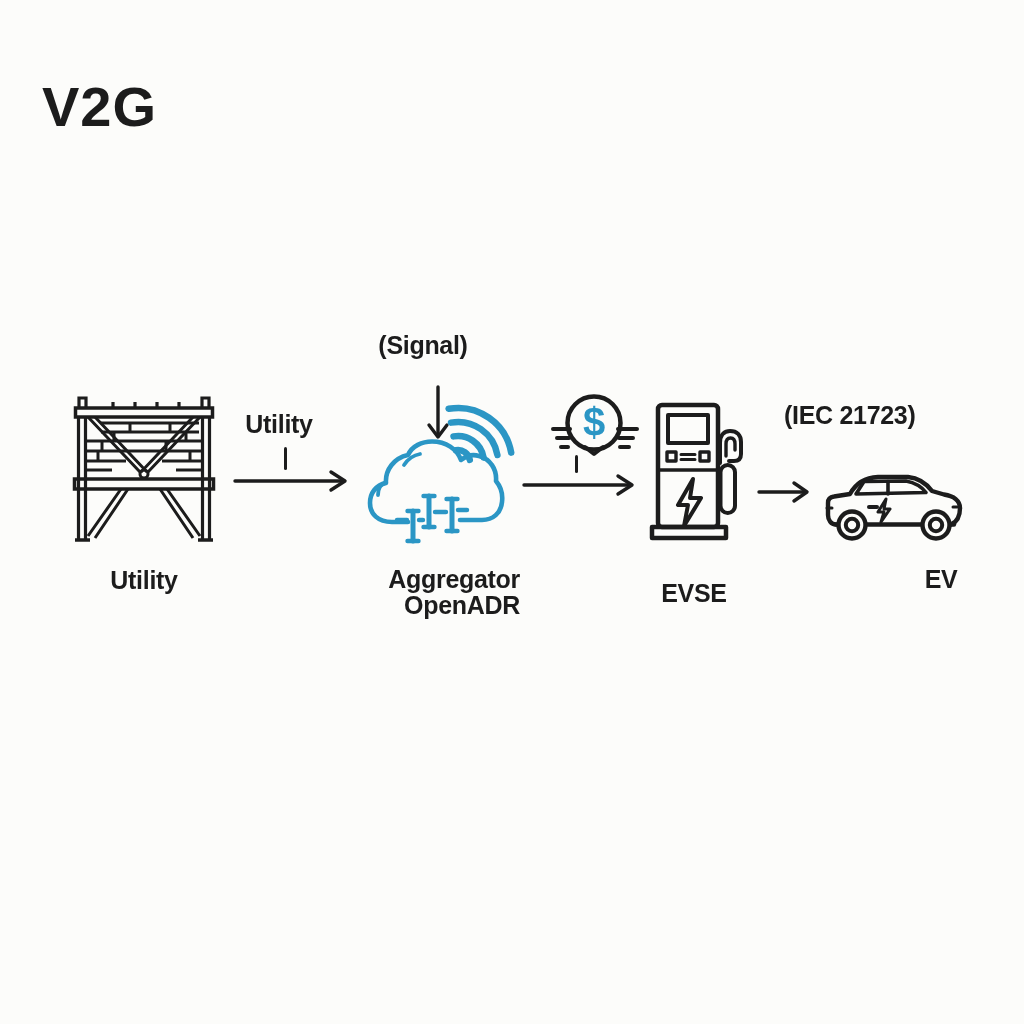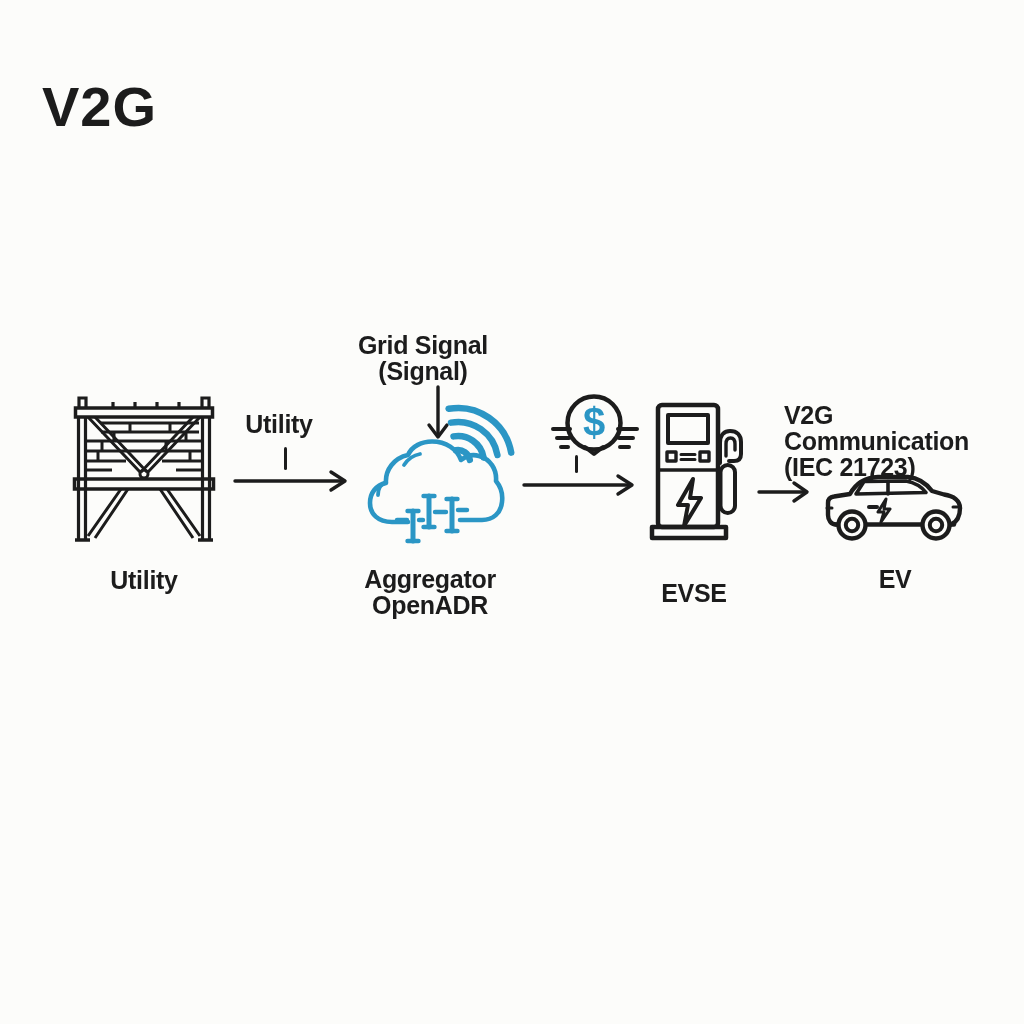--- a/index.html
+++ b/index.html
@@ -76,21 +76,20 @@
   <div class="abs label center" style="left:220px; top:411px; width:118px;">Utility</div>
   <div class="abs tick" style="left:284px; top:447px; height:23px;"></div>
   <svg class="abs" style="left:234px; top:468px;" width="122" height="26" viewBox="0 0 122 26">
     <g class="ink-stroke" stroke-width="3.4" stroke-linecap="round" stroke-linejoin="round">
       <path d="M 1 13 H 108"></path>
       <path d="M 97 4 L 111 13 L 97 22"></path>
     </g>
   </svg>
 
   <div class="abs label center" style="left:333px; top:332px; width:180px;">
-    <div>Grid Signal</div>
     <div>(Signal)</div>
   </div>
   <svg class="abs" style="left:426px; top:386px;" width="24" height="54" viewBox="0 0 24 54">
     <g class="ink-stroke" stroke-width="3.4" stroke-linecap="round" stroke-linejoin="round">
       <path d="M 12 1 V 48"></path>
       <path d="M 3 39 L 12 51 L 21 39"></path>
     </g>
   </svg>
 
   <svg class="abs" style="left:438px; top:398px;" width="80" height="70" viewBox="0 0 80 70">
@@ -124,21 +123,21 @@
 
       <path d="M 63 56 V 87"></path>
       <path stroke-width="4.4" d="M 57.5 56 H 68.5 M 57.5 87 H 68.5"></path>
 
       <path d="M 86 59 V 91"></path>
       <path stroke-width="4.4" d="M 80.5 59 H 91.5 M 80.5 91 H 91.5"></path>
 
       <path stroke-width="4.4" d="M 31 80 H 41 M 53 80 H 57 M 69 72 H 80 M 92 70 H 101"></path>
     </g>
   </svg>
-  <div class="abs label center" style="left:340px; top:566px; width:180px;">
+  <div class="abs label center" style="left:340px; top:566px; width:180px;text-align:right;">
     <div>Aggregator</div>
     <div>OpenADR</div>
   </div>
 
   <svg class="abs" style="left:552px; top:392px;" width="95" height="85" viewBox="0 0 95 85">
     <g class="ink-stroke" stroke-linecap="round">
       <circle cx="42" cy="31" r="26.5" stroke-width="4.5"></circle>
       <path stroke-width="4" d="M 1 37 H 18 M 5 46 H 17 M 9 55 H 16"></path>
       <path stroke-width="4" d="M 66 37 H 85 M 67 46 H 81 M 68 55 H 77"></path>
       <path stroke-width="4" stroke-linejoin="round" d="M 33 55 L 42 62 L 51 55"></path>
@@ -179,21 +178,20 @@
   </svg>
   <div class="abs label center" style="left:629px; top:580px; width:130px;">EVSE</div>
 
   <svg class="abs" style="left:758px; top:479px;" width="60" height="26" viewBox="0 0 60 26">
     <g class="ink-stroke" stroke-width="3.4" stroke-linecap="round" stroke-linejoin="round">
       <path d="M 1 13 H 46"></path>
       <path d="M 36 4 L 49 13 L 36 22"></path>
     </g>
   </svg>
   <div class="abs label" style="left:784px; top:402px; width:232px;">
-    <div>V2G Communication</div>
     <div>(IEC 21723)</div>
   </div>
 
   <svg class="abs" style="left:822px; top:471px;" width="148" height="73" viewBox="0 0 148 73">
     <g class="ink-stroke" stroke-linecap="round" stroke-linejoin="round">
 
       <path stroke-width="4.4" d="M 14 53.5
                C 9 53.5, 6 49, 6 44
                L 6 32
                C 6 28, 8 26, 12 25.5
@@ -214,15 +212,15 @@
 
       <path stroke-width="4" d="M 47 36 H 55"></path>
       <path stroke-width="3" d="M 64 28 L 56 41 L 62 41 L 59 51 L 68 38 L 62 38 Z"></path>
 
       <circle cx="30" cy="54" r="13.5" stroke-width="4.4" fill="var(--bg, #FCFCFA)"></circle>
       <circle cx="30" cy="54" r="6.2" stroke-width="4"></circle>
       <circle cx="114" cy="54" r="13.5" stroke-width="4.4" fill="var(--bg, #FCFCFA)"></circle>
       <circle cx="114" cy="54" r="6.2" stroke-width="4"></circle>
     </g>
   </svg>
-  <div class="abs label center" style="left:830px; top:566px; width:130px;">EV</div>
+  <div class="abs label center" style="left:876px; top:566px; width:130px;">EV</div>
 
 </div>
 
 </body></html>

